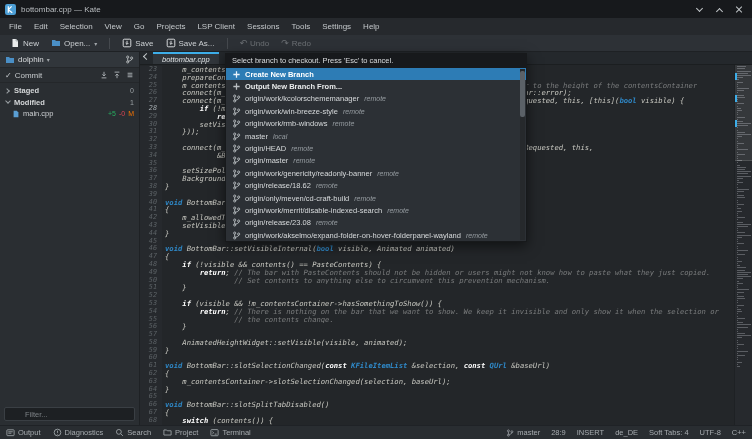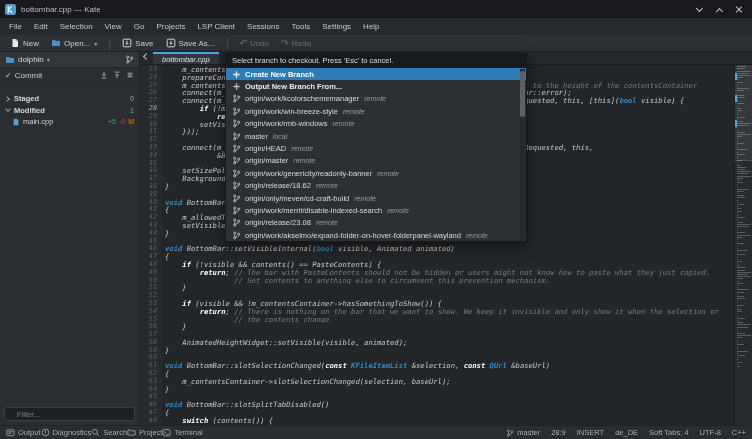--- a/index.html
+++ b/index.html
@@ -41,33 +41,33 @@
 
   
   .sidebar { width:140px; flex:0 0 140px; background:#2a2e32; border-right:1px solid #1e2124; position:relative; color:#c6cacd; }
   .side-row { display:flex; align-items:center; height:16px; padding:0 5px; gap:3px; font-size:8px; }
   .project-row { background:#31363b; border-bottom:1px solid #24272a; }
   .proj-name { color:#d8dbdd; }
   .caret-down { font-size:6px; color:#9fa4a8; font-family:"DejaVu Sans",sans-serif; }
   .row-right { margin-left:auto; display:flex; gap:5px; align-items:center; color:#b3b8bc; }
   .commit-row { height:15px; border-bottom:1px solid #24272a; }
   .check { font-family:"DejaVu Sans",sans-serif; font-size:8px; color:#c6cacd; }
-  .tree { margin-top:10px; }
+  .tree { margin-top:2px; }
   .tree-row { display:flex; align-items:center; height:11.5px; padding:0 5px; font-size:7.5px; gap:3px; }
   .tree-row.group .tree-label { font-weight:bold; color:#d4d7d9; }
   .tree-count { margin-left:auto; color:#9aa0a4; font-size:7px; }
   .tree-row.file { padding-left:12px; color:#cdd0d3; }
   .tw { width:6px; height:6px; position:relative; flex:0 0 6px; }
   .tw::before { content:""; position:absolute; width:3px; height:3px; border-right:1px solid #9aa0a4; border-bottom:1px solid #9aa0a4; }
   .tw.down::before { transform:rotate(45deg); top:0; left:1px; }
   .tw.right::before { transform:rotate(-45deg); top:1px; left:0; }
   .file-icon { display:flex; }
   .stats { margin-left:auto; display:flex; gap:3px; font-size:7px; }
   .add { color:#27ae60; } .rem { color:#da4453; } .mod { color:#f67400; }
-  .filter-box { position:absolute; left:4px; right:4px; bottom:4px; height:14px; background:#1d2023; border:1px solid #3a3f44; border-radius:2px; color:#d0d3d5; font-size:7.5px; padding:0 12px; font-family:"Liberation Sans",sans-serif; outline:none; }
+  .filter-box { position:absolute; left:4px; right:4px; bottom:4px; height:14px; background:#1d2023; border:1px solid #3a3f44; border-radius:2px; color:#d0d3d5; font-size:7.5px; padding:0 20px; font-family:"Liberation Sans",sans-serif; outline:none; }
   .filter-box::placeholder { color:#7d8286; }
 
   
   .editor { flex:1; display:flex; flex-direction:column; background:#232629; min-width:0;font-style:italic; }
   .tabbar { height:13px; background:#24282c; border-bottom:1px solid #1b1e20; display:flex; align-items:stretch; }
   .tab-nav { width:13px; display:flex; align-items:center; justify-content:center; position:relative; }
   .tab { display:flex; align-items:center; padding:0 9px; background:#31363b; border-top:2px solid #3daee9; font-size:7.5px; color:#dee1e3; white-space:nowrap; }
   .codearea { flex:1; position:relative; display:flex; overflow:hidden; }
   #code { flex:1; padding-top:1px; overflow:hidden; }
   .code-line { display:flex; height:7.8px; line-height:7.8px; font-family:"DejaVu Sans Mono", monospace; font-size:7.2px; white-space:pre; }
@@ -81,21 +81,21 @@
   
   .minimap { width:18px; flex:0 0 18px; background:#26292d; border-left:1px solid #1e2124; position:relative; overflow:hidden; }
   .mm-bar { height:1px; margin:1.2px 0 0 2px; background:rgba(165,170,175,.42); }
   .mm-viewport { position:absolute; top:0; left:0; right:0; height:96px; background:rgba(255,255,255,.07); border-bottom:1px solid rgba(255,255,255,.14); }
   .mm-mark { position:absolute; left:0; width:2px; height:7px; background:#3daee9; }
 
   
   .statusbar { position:absolute; left:0; right:0; bottom:0; height:14px; background:#292d31; border-top:1px solid #1f2226; display:flex; align-items:center; font-size:7.5px; color:#a6abaf; padding:0 6px; }
   #sb-left, #sb-right { display:flex; align-items:center; }
   #sb-right { margin-left:auto; }
-  .sb-tool { display:flex; gap:3px; margin-right:0; }
+  .sb-tool { display:flex; gap:3px; margin-right:12px; }
   .sb-seg { margin-left:11px; display:flex; gap:3px; align-items:center; white-space:nowrap; }
   .sb-icon { display:flex; color:#9aa0a4; }
 
   
   .popup { position:absolute; left:225px; top:53px; width:302px; background:#2c3035; border:1px solid #17191b; box-shadow:0 4px 12px rgba(0,0,0,.55); z-index:10; }
   .popup-header { height:14px; line-height:14px; background:#17191c; color:#dadddf; font-size:7.5px; padding:0 6px; white-space:nowrap; overflow:hidden; }
   .popup-item { height:12.4px; display:flex; align-items:center; padding:0 10px 0 6px; font-size:7.5px; color:#d6d9db; white-space:nowrap; overflow:hidden; }
   .popup-item.action .pi-label { font-weight:bold; color:#e9ebec; }
   .popup-item.selected { background:#2d7cb5; }
   .popup-item.selected .pi-label { color:#ffffff; }

